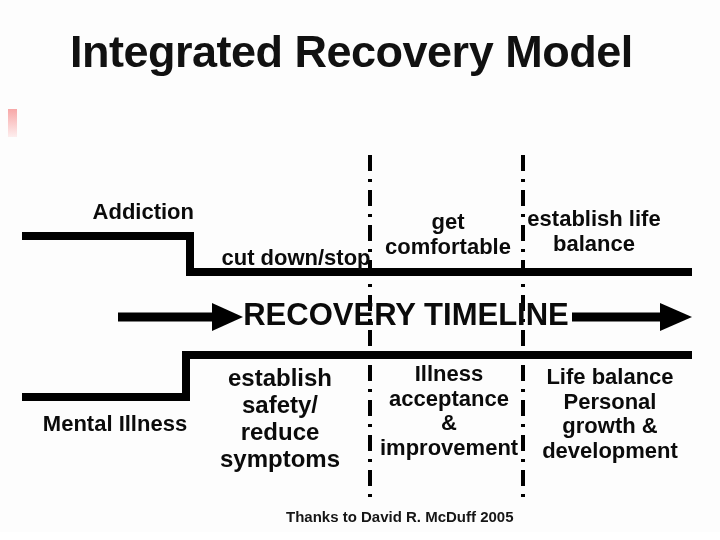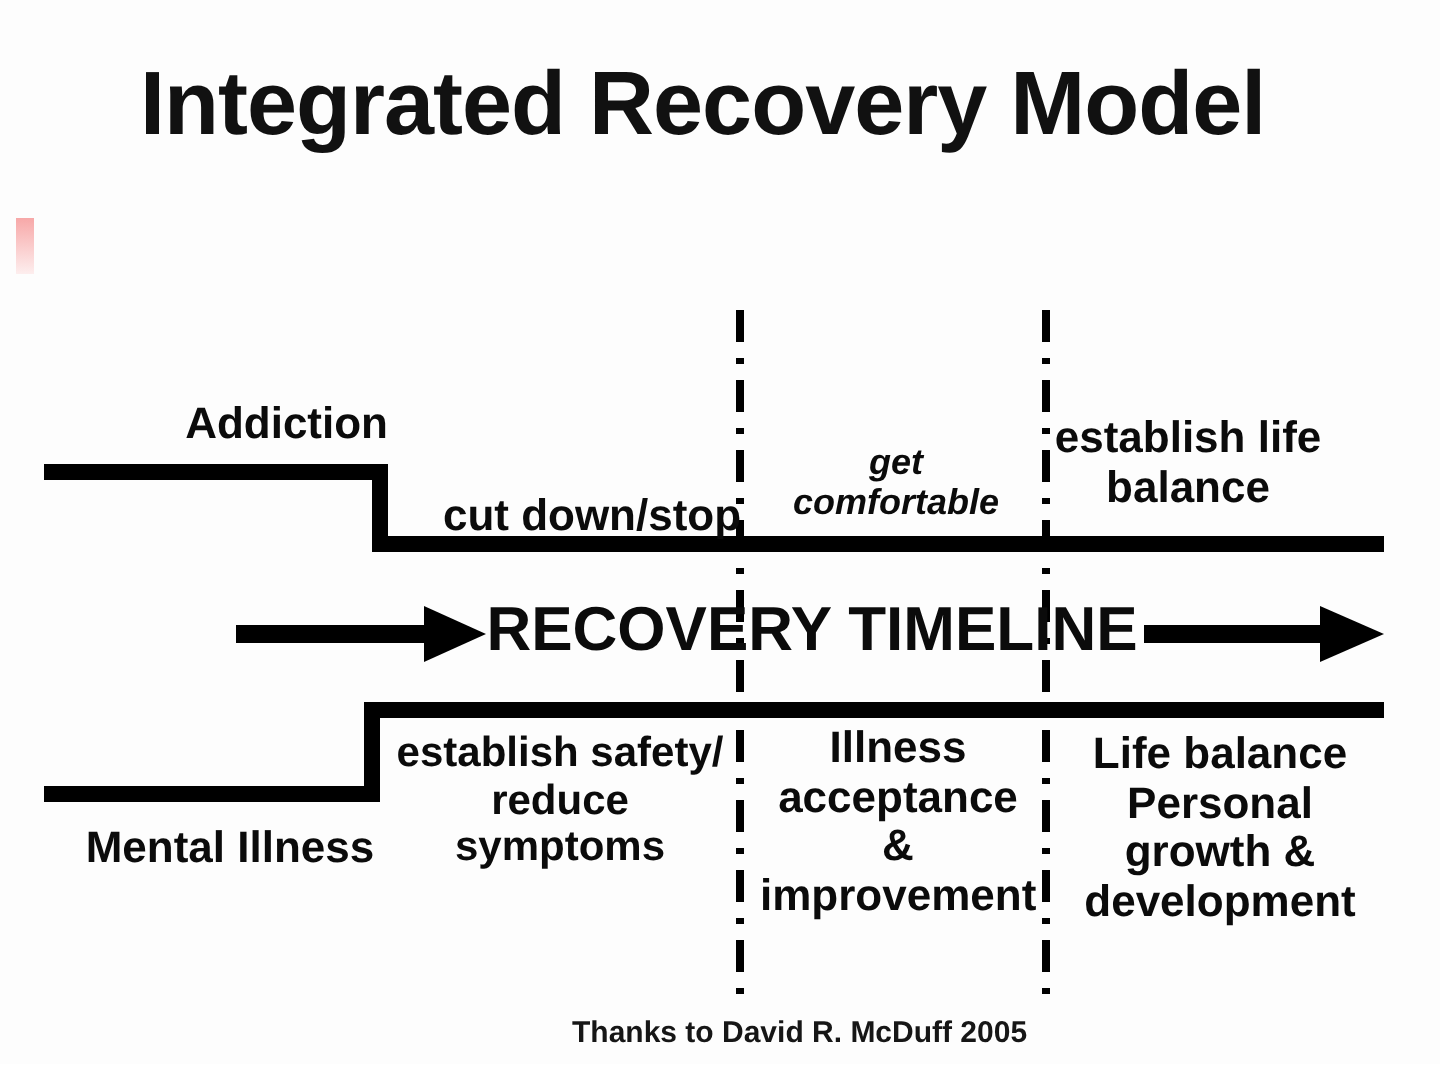--- a/index.html
+++ b/index.html
@@ -67,43 +67,42 @@
     text-align: right;
   }
   #lbl-cutdown {
     left: 220px;
     top: 246px;
     width: 152px;
     font-size: 22px;
   }
   #lbl-getcomf {
     left: 380px;
-    top: 221px;
+    top: 210px;
     width: 136px;
-    font-size: 18px;
-    font-style: italic;
+    font-size: 22px;
   }
   #lbl-estlife {
     left: 514px;
     top: 207px;
     width: 160px;
     font-size: 22px;
   }
 
   #lbl-mental {
     left: 42px;
     top: 412px;
     width: 146px;
     font-size: 22px;
   }
   #lbl-estsafety {
     left: 196px;
     top: 365px;
     width: 168px;
-    font-size: 21px;
+    font-size: 24px;
   }
   #lbl-illacc {
     left: 380px;
     top: 362px;
     width: 138px;
     font-size: 22px;
   }
   #lbl-lifebal {
     left: 528px;
     top: 365px;

